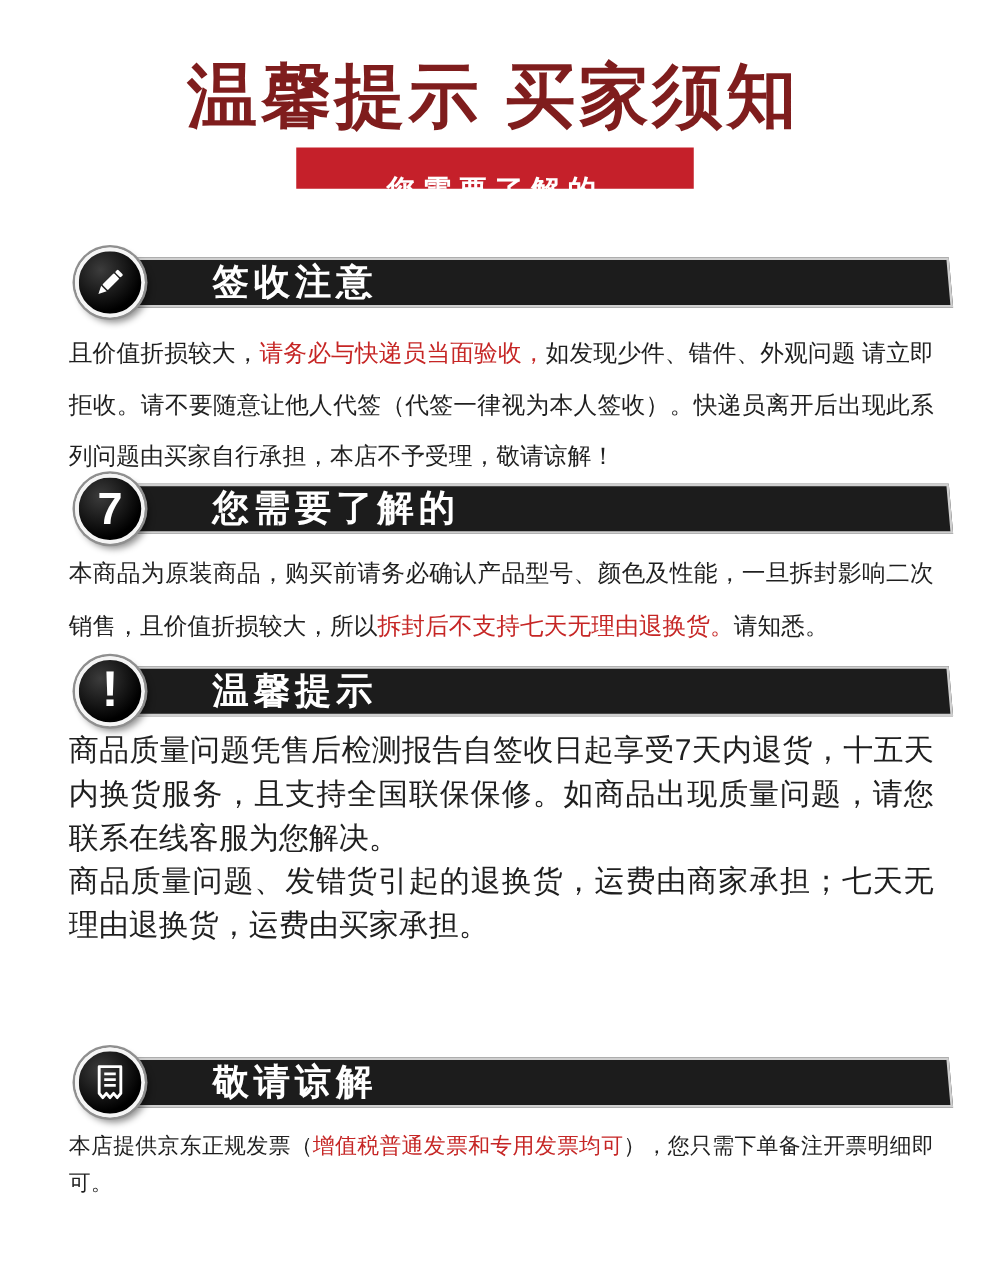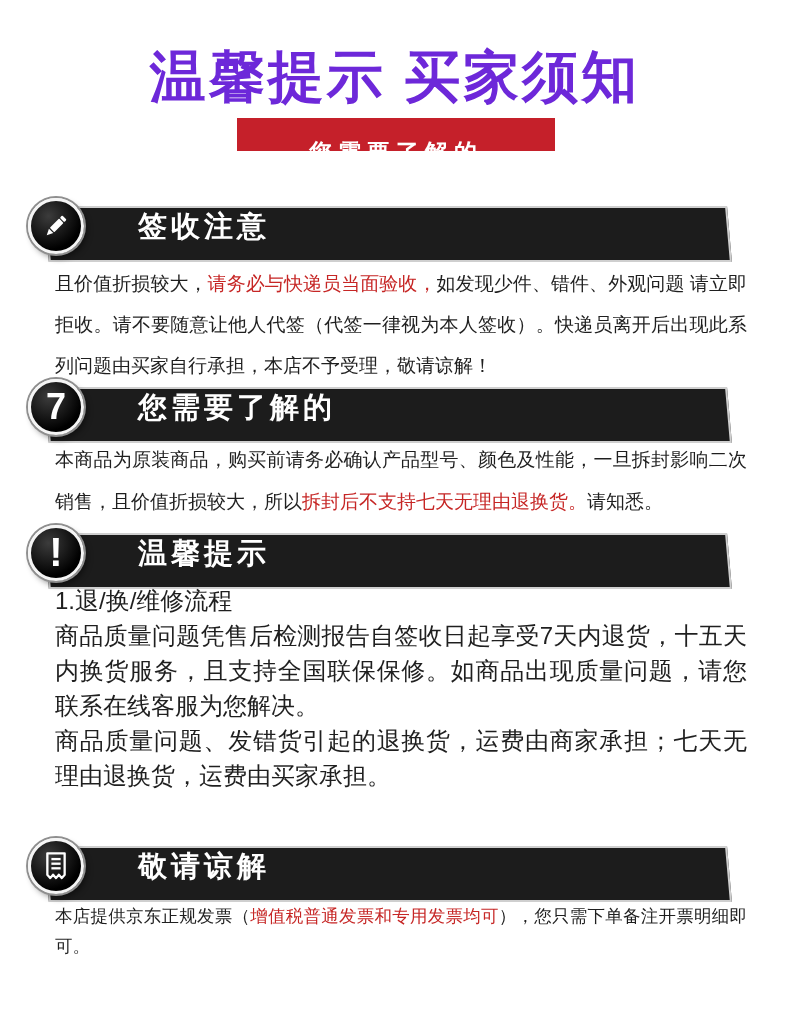--- a/index.html
+++ b/index.html
@@ -8,34 +8,34 @@
     font-family: "Liberation Sans", "DejaVu Sans", sans-serif;
     width: 790px; height: 1013px; position: relative; overflow: hidden;
     color: var(--text-black, #1f1f1f);
   }
   .page { position: absolute; inset: 0; background: #ffffff; }
 
   
   .main-title {
     position: absolute; top: 40px; left: 0; width: 790px;
     text-align: center; font-size: 56px; font-weight: 700;
-    letter-spacing: 3px; color: #6d28d9; white-space: nowrap;
+    letter-spacing: 3px; color: #7f1d1d; white-space: nowrap;
   }
   .subtitle-banner {
     position: absolute; top: 118px; left: 237px; width: 318px; height: 33px;
     background: var(--banner-red, #c5202a);
     display: flex; align-items: center; justify-content: center;
   }
   .subtitle-banner .txt {
     color: #ffffff; font-size: 23px; font-weight: 700; letter-spacing: 6px;
     line-height: 33px; white-space: nowrap; margin-top: 36px;
   }
 
   
-  .sec-header { position: absolute; left: 44px; width: 683px; height: 56px; }
+  .sec-header { position: absolute; left: 76px; width: 683px; height: 40px; }
   .sec-header .bar-bg {
     position: absolute; inset: 0; background: var(--bar-black, #1c1c1c);
     border: 2px solid #cfcfcf; transform: skewX(5deg); transform-origin: 0 0;
   }
   .sec-header .bar-title {
     position: relative; z-index: 2; display: block; padding-left: 94px;
     color: #ffffff; font-size: 29px; font-weight: 700; letter-spacing: 4px;
     line-height: 40px; white-space: nowrap;
   }
   .icon-circle {
@@ -104,21 +104,20 @@
     </div>
 
   <div class="sec-header s3">
     <div class="bar-bg"></div>
     <div class="icon-circle">
       <span class="glyph-bang">!</span>
     </div>
     <span class="bar-title">温馨提示</span>
   </div>
   <div class="sec-body body-3">
-      <div class="para"><span>1.退/换/维修流程</span></div>
       <div class="para"><span>商品质量问题凭售后检测报告自签收日起享受7天内退货，十五天内换货服务，且支持全国联保保修。如商品出现质量问题，请您联系在线客服为您解决。</span></div>
       <div class="para"><span>商品质量问题、发错货引起的退换货，运费由商家承担；七天无理由退换货，运费由买家承担。</span></div>
     </div>
 
   <div class="sec-header s4">
     <div class="bar-bg"></div>
     <div class="icon-circle">
       <svg width="28" height="30" viewBox="0 0 24 26" aria-hidden="true">
         <path d="M4.5 2 H19.5 V20.5 L17 23.5 L14.5 20.5 L12 23.5 L9.5 20.5 L7 23.5 L4.5 20.5 Z" fill="none" stroke="#ffffff" stroke-width="2" stroke-linejoin="round"></path>
         <line x1="8" y1="7" x2="16" y2="7" stroke="#ffffff" stroke-width="2"></line>

